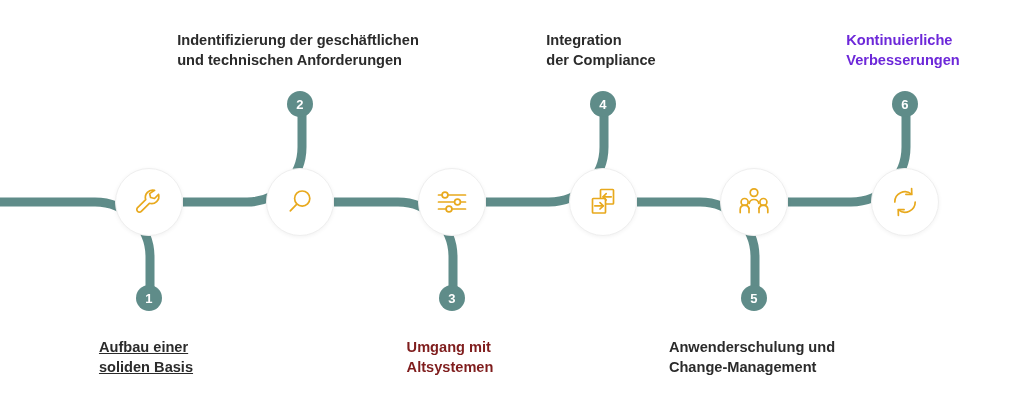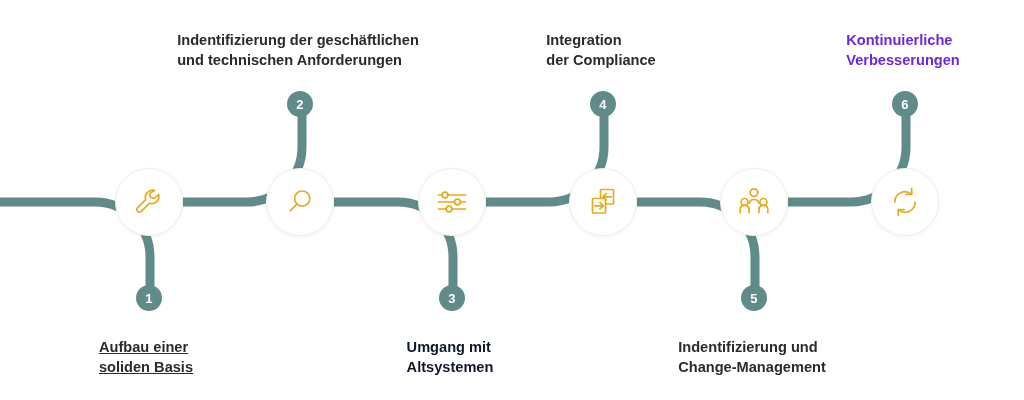--- a/index.html
+++ b/index.html
@@ -167,23 +167,23 @@
       <div class="badge" style="left: 452px; top: 298px; background: rgb(95, 140, 137);">3</div>
       <div class="badge" style="left: 603px; top: 104px; background: rgb(95, 140, 137);">4</div>
       <div class="badge" style="left: 754px; top: 298px; background: rgb(95, 140, 137);">5</div>
       <div class="badge" style="left: 905px; top: 104px; background: rgb(95, 140, 137);">6</div>
     </div>
   <div id="captions-layer">
       <div class="caption below" style="left: 146px; top: 337px; color: rgb(43, 43, 43); text-decoration: underline;">Aufbau einer
 soliden Basis</div>
       <div class="caption above" style="left: 298px; top: 30px; color: rgb(43, 43, 43);">Indentifizierung der geschäftlichen
 und technischen Anforderungen</div>
-      <div class="caption below" style="left: 450px; top: 337px; color: #0f172a;">Umgang mit
+      <div class="caption below" style="left: 450px; top: 337px; color: #7f1d1d;">Umgang mit
 Altsystemen</div>
       <div class="caption above" style="left: 601px; top: 30px; color: rgb(43, 43, 43);">Integration
 der Compliance</div>
-      <div class="caption below" style="left: 752px; top: 337px; color: rgb(43, 43, 43);">Indentifizierung und
+      <div class="caption below" style="left: 752px; top: 337px; color: rgb(43, 43, 43);">Anwenderschulung und
 Change-Management</div>
       <div class="caption above" style="left: 903px; top: 30px; color: #6d28d9;">Kontinuierliche
 Verbesserungen</div>
     </div>
 
 </div>
 
 </body></html>

